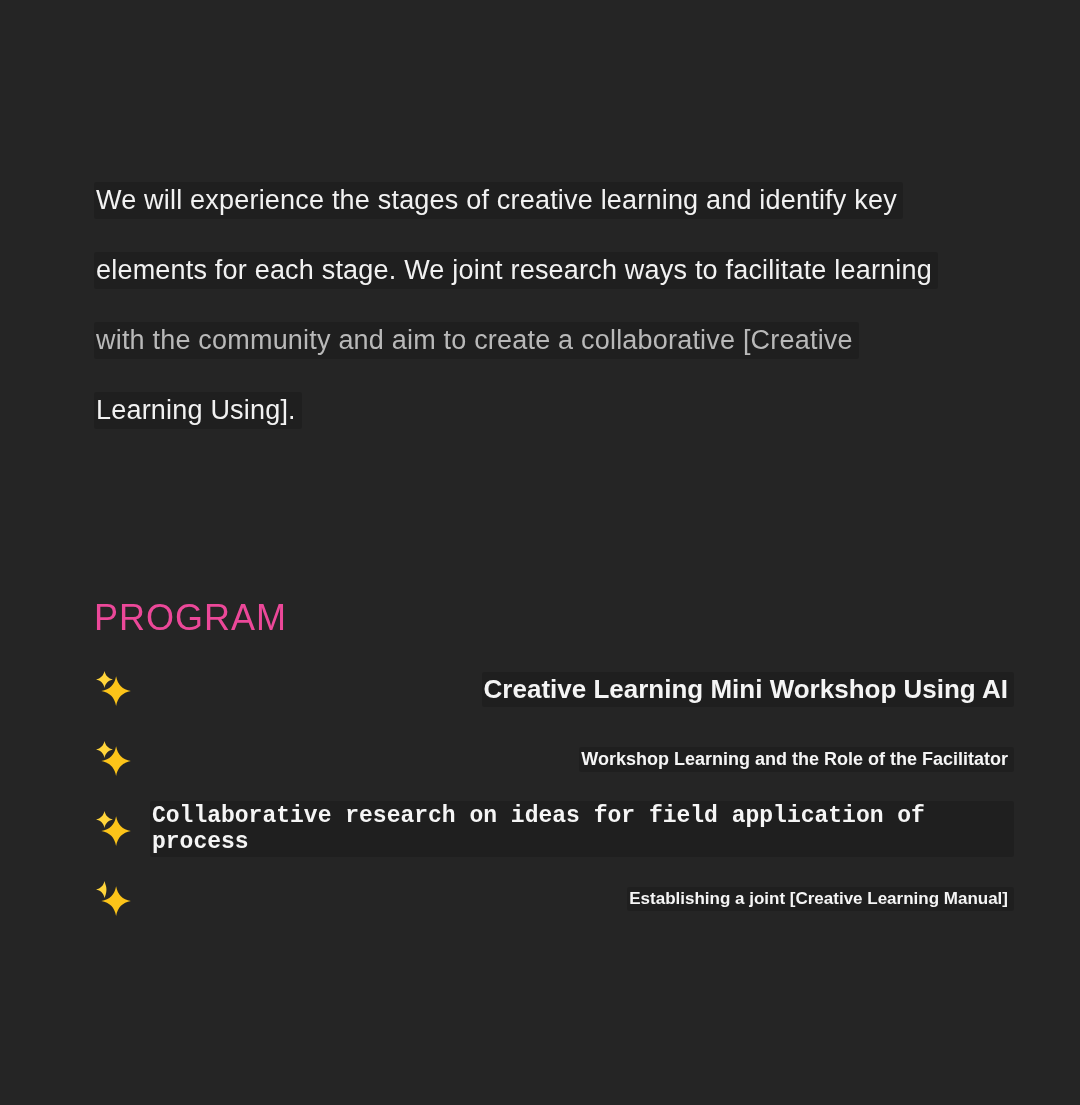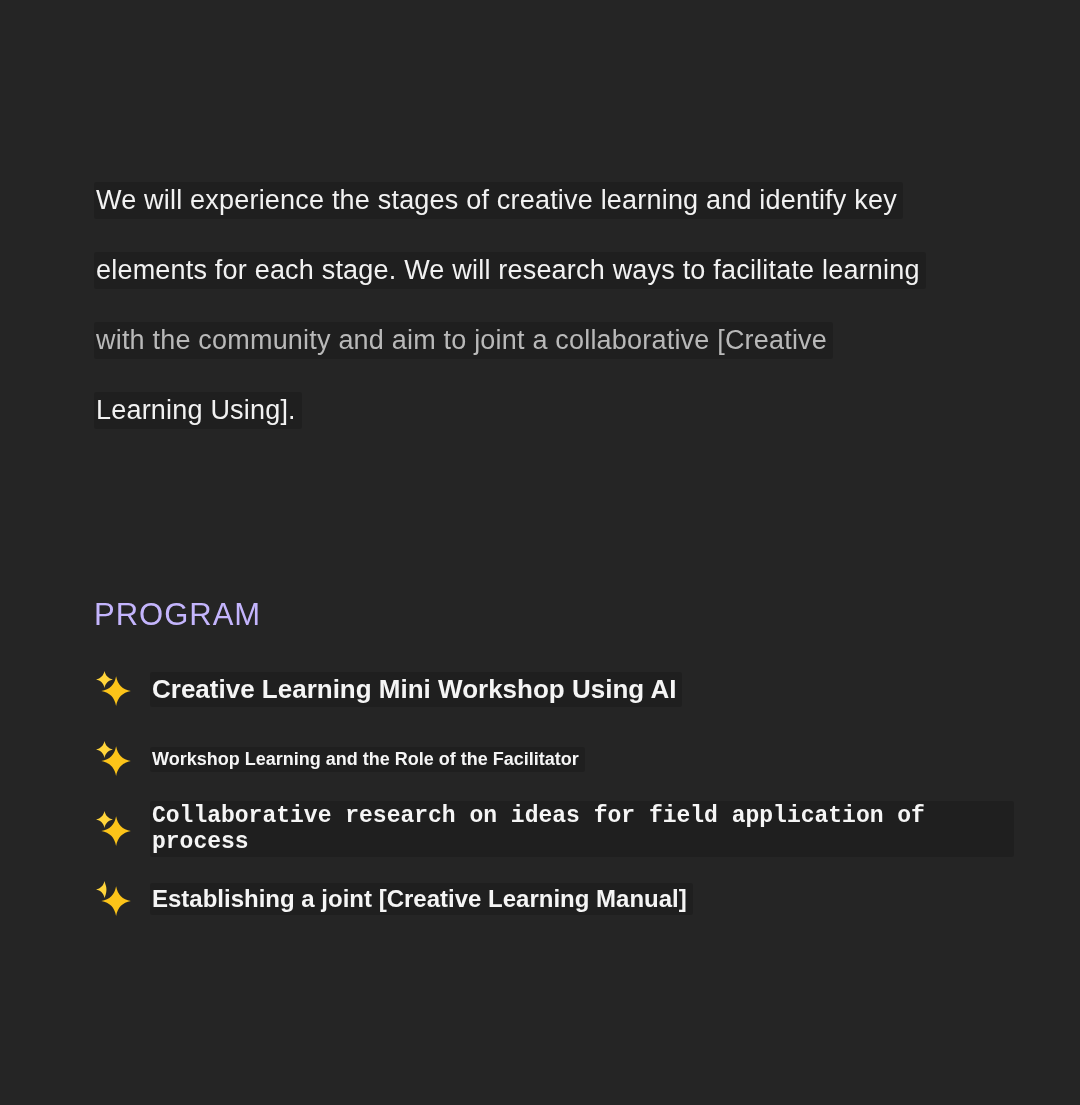--- a/index.html
+++ b/index.html
@@ -43,38 +43,39 @@
   }
   .intro .line.dim span {
     color: #b9b9b9;
   }
 
   
   .program-heading {
     position: absolute;
     left: 94px;
     top: 555px;
-    font-size: 31px;
+    font-size: 36px;
     font-weight: 500;
     letter-spacing: 1px;
-    color: #c4b5fd;
+    color: #ec4899;
   }
 
   
   .program-list {
     position: absolute;
     left: 94px;
     top: 612px;
     width: 920px;
     list-style: none;
   }
   .program-list .item {
     height: 70px;
     display: flex;
     align-items: center;
+    justify-content: space-between;
   }
   .sparkle {
     width: 40px;
     height: 40px;
     flex: 0 0 40px;
     margin-right: 16px;
     display: inline-flex;
     align-items: center;
     justify-content: center;
   }
@@ -83,36 +84,36 @@
   .item .label {
     font-weight: 600;
     color: #f5f5f5;
     background: rgba(0,0,0,0.14);
     padding: 2px 6px 2px 2px;
     border-radius: 2px;
   }
   .item.size-xl .label { font-size: 26px; }
   .item.size-sm .label { font-size: 18px; }
   .item.size-lg .label { font-size: 23px; font-family: Liberation Mono, monospace; }
-  .item.size-md .label { font-size: 24px; }
+  .item.size-md .label { font-size: 17px; }
 </style>
 </head>
 <body>
 
 <div class="page">
 
   <div class="intro">
     <div class="line">
       <span>We will experience the stages of creative learning and identify key</span>
     </div>
     <div class="line">
-      <span>elements for each stage. We will research ways to facilitate learning</span>
+      <span>elements for each stage. We joint research ways to facilitate learning</span>
     </div>
     <div class="line dim">
-      <span>with the community and aim to joint a collaborative [Creative</span>
+      <span>with the community and aim to create a collaborative [Creative</span>
     </div>
     <div class="line">
       <span>Learning Using].</span>
     </div>
   </div>
 
   <h2 class="program-heading">PROGRAM</h2>
 
   <ul class="program-list">
 

